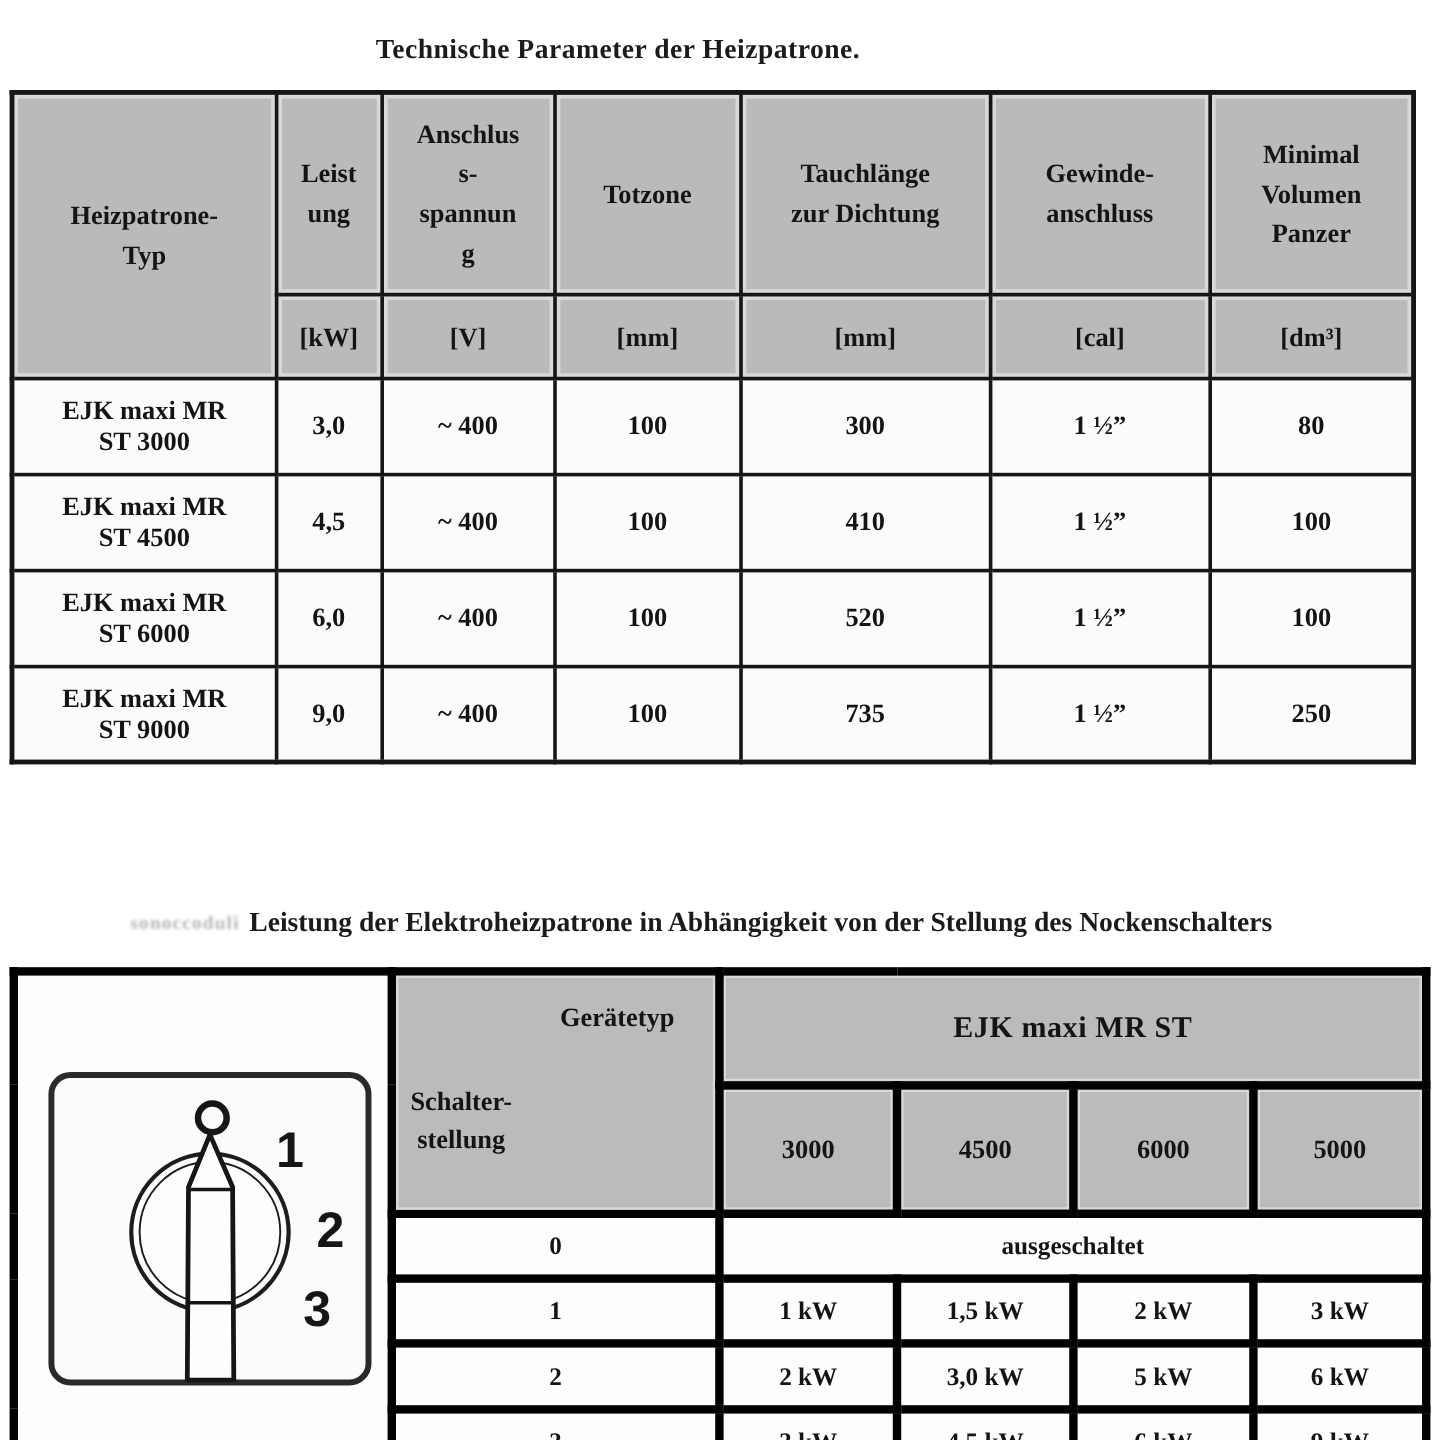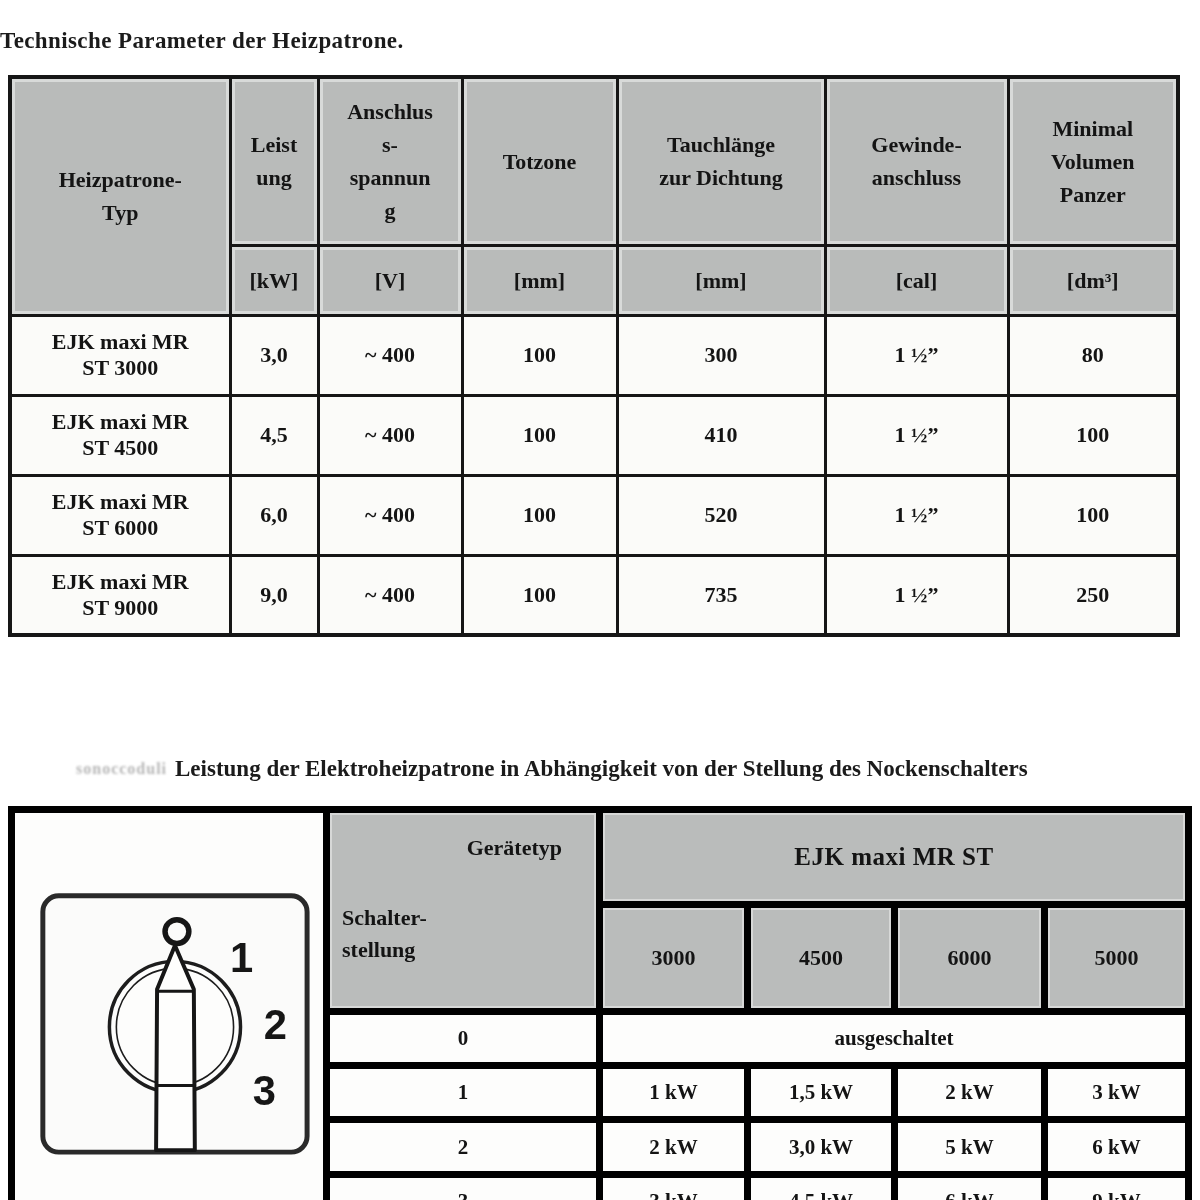--- a/index.html
+++ b/index.html
@@ -7,21 +7,21 @@
   body {
     width:1200px; height:1200px; position:relative;
     font-family:"Liberation Serif", serif;
     font-weight:bold; color:#141414;
     overflow:hidden;
   }
 
   
   .title1 {
     position:absolute; top:28px; left:0; width:1030px;
-    text-align:left; font-size:23px; letter-spacing:.4px;
+    text-align:center; font-size:23px; letter-spacing:.4px;
     color:#1b1b1b;
   }
 
   
   .t1wrap { position:absolute; top:75px; left:8px; }
   table { border-collapse:collapse; table-layout:fixed; }
   .t1 { border:4px solid #161616; }
   .t1 th, .t1 td {
     border:3px solid #161616;
     text-align:center; vertical-align:middle;
@@ -32,21 +32,21 @@
     box-shadow:inset 0 0 0 3px rgba(243,244,243,.55);
   }
   .t1 td { background:#fbfbf9; font-size:22px; }
   .t1 .hrow1 { height:168px; }
   .t1 .hrow2 { height:70px; }
   .t1 .drow  { height:80px; }
 
   
   .title2row {
     position:absolute; top:756px; left:0; width:1093px; height:36px;
-    white-space:nowrap; overflow:hidden; font-size:23px; color:#1b1b1b;
+    white-space:nowrap; overflow:hidden; font-size:23px; color:#1b1b1b;text-align:center;
   }
   .illegible {
     display:inline-block; margin-left:76px; margin-right:8px;
     font-size:16px; color:#8f8f8f; opacity:.65;
     filter:blur(1.3px); letter-spacing:1px; vertical-align:2px;
   }
 
   
   .t2wrap { position:absolute; top:806px; left:8px; }
   .t2 { border:3px solid #161616; }
@@ -72,21 +72,21 @@
       rgba(0,0,0,0) calc(50% - 2.2px),
       #161616 calc(50% - 2.2px),
       #161616 calc(50% + 2.2px),
       rgba(0,0,0,0) calc(50% + 2.2px));
   }
   .diag .top-right {
     position:absolute; top:22px; right:34px; font-size:22px;
   }
   .diag .bottom-left {
     position:absolute; bottom:42px; left:12px; font-size:22px;
-    text-align:left; line-height:1.45;
+    text-align:center; line-height:1.45;
   }
 
   
   .switch-cell { background:#fefefd; padding:0; vertical-align:middle; }
   .switch-cell svg { display:block; margin:0 auto; }
 </style>
 </head>
 <body>
 
 <div class="title1">Technische Parameter der Heizpatrone.</div>

